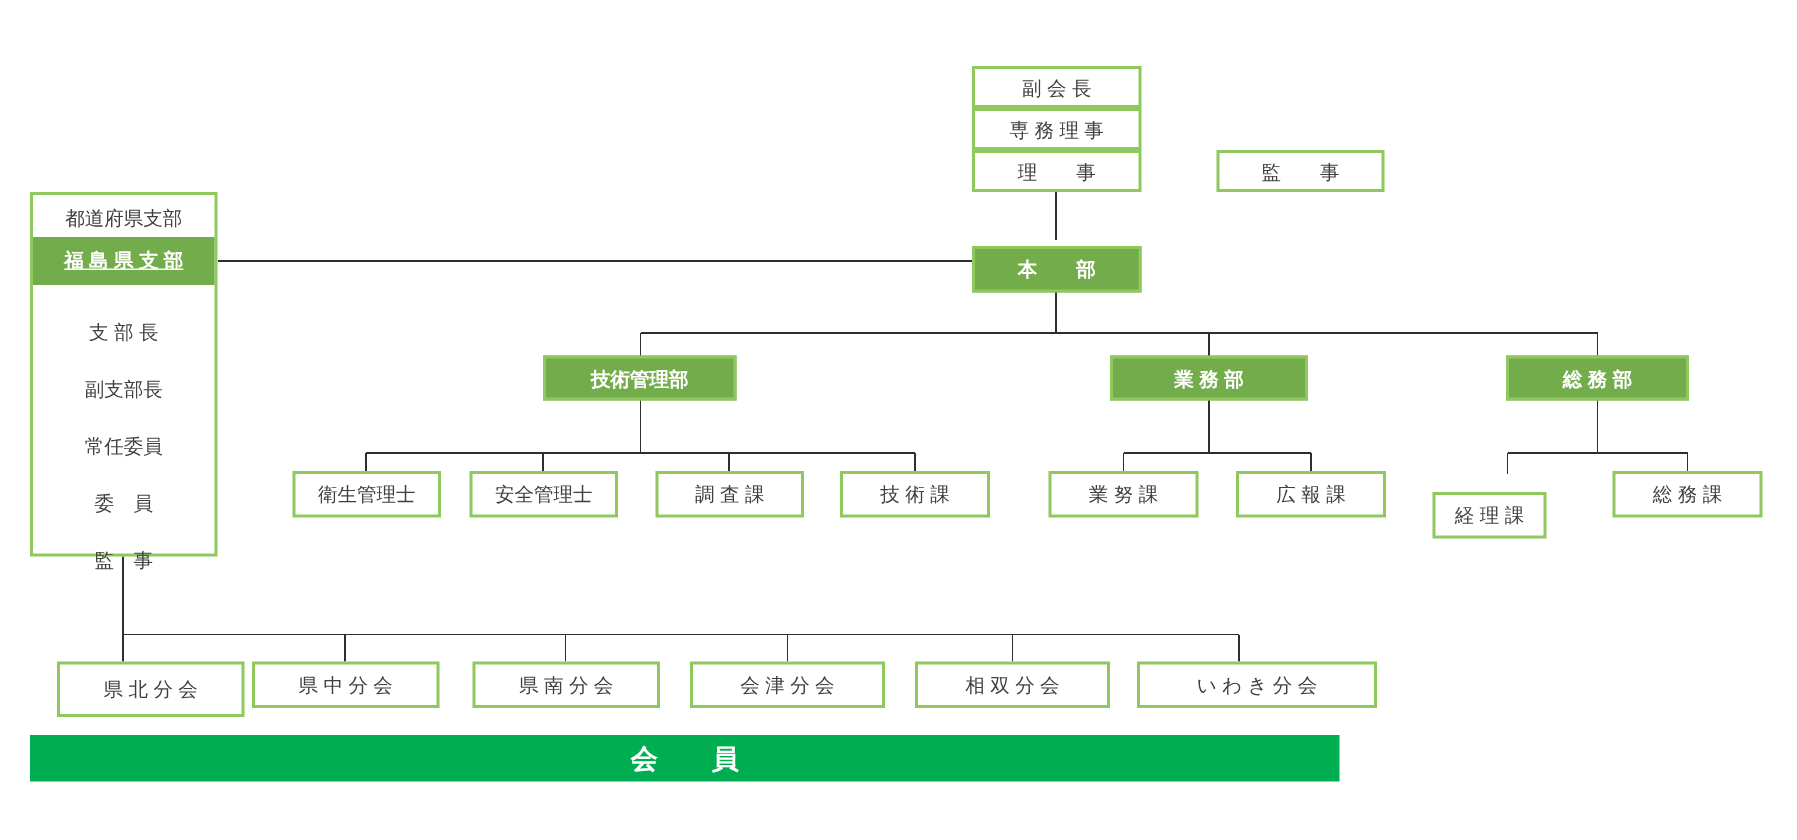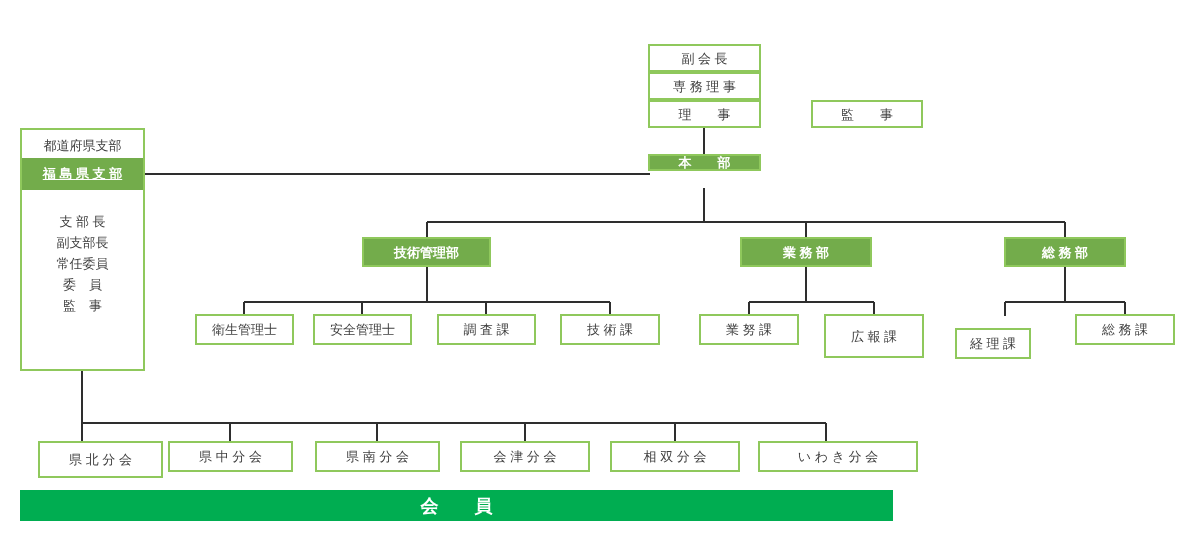--- a/index.html
+++ b/index.html
@@ -37,21 +37,21 @@
     font-size:13px;color:var(--text-dark);white-space:pre;
   }
   .panel-band{
     position:absolute;top:28px;left:0;right:0;height:32px;
     background:var(--fill-green);color:var(--text-light);font-weight:bold;
     display:flex;align-items:center;justify-content:center;
     font-size:13px;white-space:pre;text-decoration:underline;
   }
   .panel-roles{
     position:absolute;top:83px;left:0;right:0;
-    display:flex;flex-direction:column;gap:3px;align-items:center;
+    display:flex;flex-direction:column;gap:20px;align-items:center;
     color:var(--text-dark);font-size:13px;
   }
   .panel-roles .role{height:18px;display:flex;align-items:center;white-space:pre;}
   .member-bar{
     position:absolute;box-sizing:border-box;background:var(--member-green);
     color:var(--text-light);font-weight:bold;font-size:18px;
     display:flex;align-items:center;justify-content:center;white-space:pre;
   }
 </style>
 </head>
@@ -98,21 +98,21 @@
       <line x1="826" y1="423" x2="826" y2="443"></line>
     </g>
   </svg>
 
   <div class="box" style="left:648px;top:44px;width:113px;height:28px">副 会 長</div>
   <div class="box" style="left:648px;top:72px;width:113px;height:28px">専 務 理 事</div>
   <div class="box" style="left:648px;top:100px;width:113px;height:28px">理　　事</div>
 
   <div class="box" style="left:811px;top:100px;width:112px;height:28px">監　　事</div>
 
-  <div class="box filled" style="left:648px;top:154px;width:113px;height:17px">本　　部</div>
+  <div class="box filled" style="left:648px;top:164px;width:113px;height:31px">本　　部</div>
 
   <div class="panel" style="left:20px;top:128px;width:125px;height:243px">
     <div class="panel-header">都道府県支部</div>
     <div class="panel-band">福 島 県 支 部</div>
     <div class="panel-roles">
       <div class="role">支 部 長</div>
       <div class="role">副支部長</div>
       <div class="role">常任委員</div>
       <div class="role">委　員</div>
       <div class="role">監　事</div>
@@ -122,21 +122,21 @@
   <div class="box filled" style="left:362px;top:237px;width:129px;height:30px">技術管理部</div>
   <div class="box filled" style="left:740px;top:237px;width:132px;height:30px">業 務 部</div>
   <div class="box filled" style="left:1004px;top:237px;width:122px;height:30px">総 務 部</div>
 
   <div class="box" style="left:195px;top:314px;width:99px;height:31px">衛生管理士</div>
   <div class="box" style="left:313px;top:314px;width:99px;height:31px">安全管理士</div>
   <div class="box" style="left:437px;top:314px;width:99px;height:31px">調 査 課</div>
   <div class="box" style="left:560px;top:314px;width:100px;height:31px">技 術 課</div>
 
   <div class="box" style="left:699px;top:314px;width:100px;height:31px">業 努 課</div>
-  <div class="box" style="left:824px;top:314px;width:100px;height:44px">広 報 課</div>
+  <div class="box" style="left:824px;top:314px;width:100px;height:31px">広 報 課</div>
 
   <div class="box" style="left:955px;top:328px;width:76px;height:31px">経 理 課</div>
   <div class="box" style="left:1075px;top:314px;width:100px;height:31px">総 務 課</div>
 
   <div class="box" style="left:38px;top:441px;width:125px;height:37px">県 北 分 会</div>
   <div class="box" style="left:168px;top:441px;width:125px;height:31px">県 中 分 会</div>
   <div class="box" style="left:315px;top:441px;width:125px;height:31px">県 南 分 会</div>
   <div class="box" style="left:460px;top:441px;width:130px;height:31px">会 津 分 会</div>
   <div class="box" style="left:610px;top:441px;width:130px;height:31px">相 双 分 会</div>
   <div class="box" style="left:758px;top:441px;width:160px;height:31px">い わ き 分 会</div>

